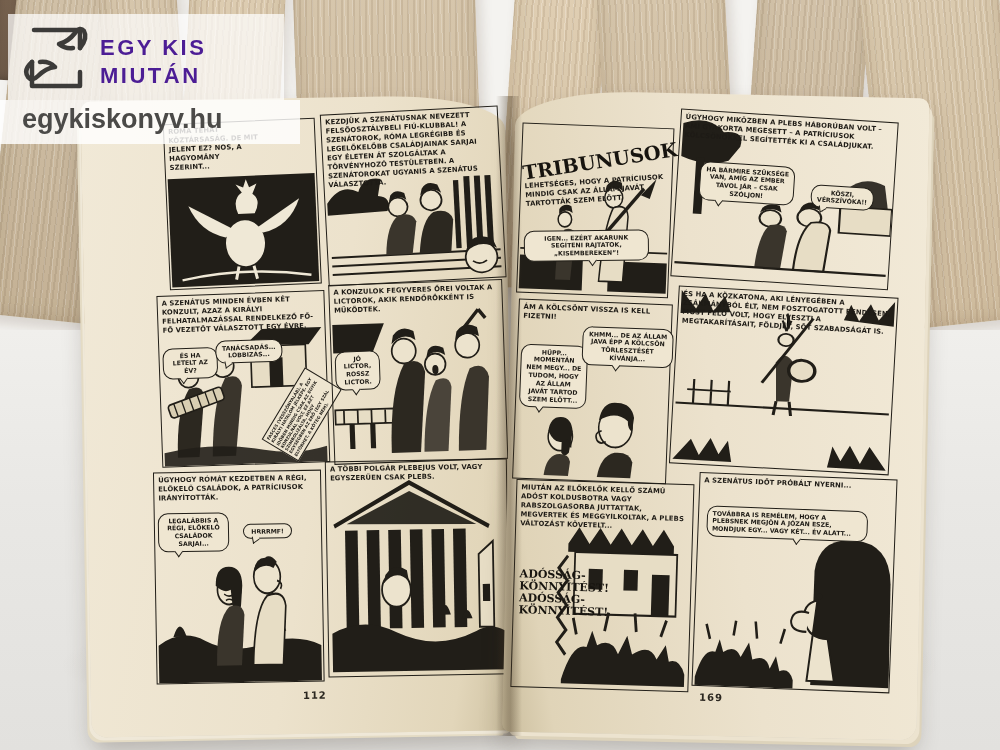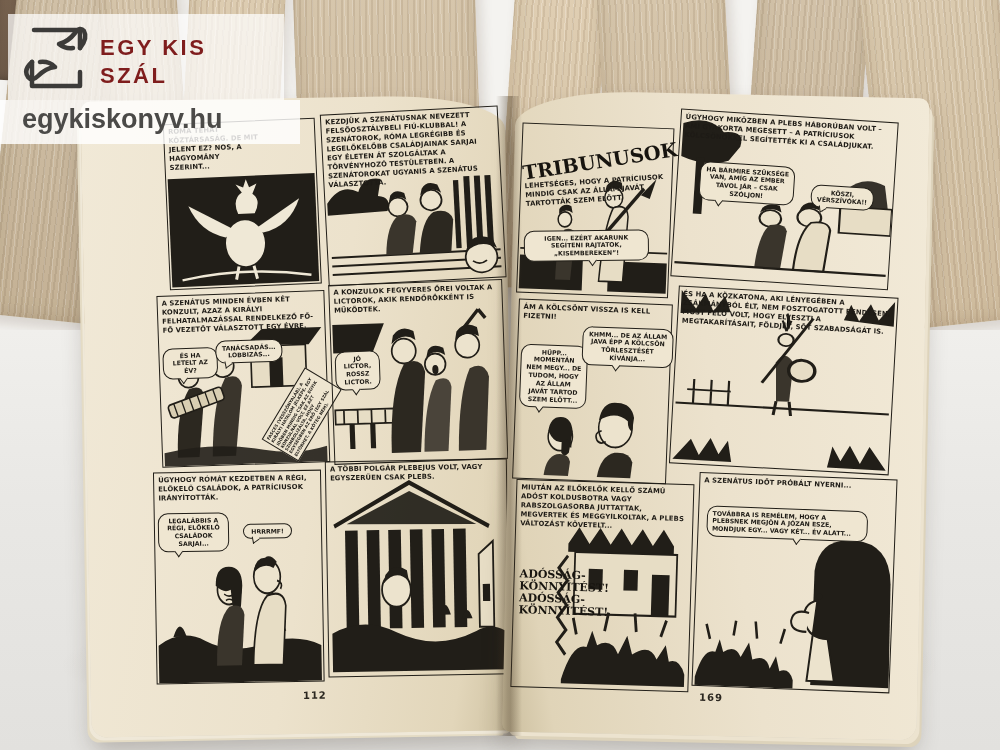--- a/index.html
+++ b/index.html
@@ -51,21 +51,21 @@
        transform:rotate(-11deg);letter-spacing:0px;}
   .chant{position:absolute;z-index:3;left:5px;top:88px;width:60px;
        font-family:"DejaVu Serif",serif;font-weight:bold;font-size:11px;line-height:1.08;
        color:#17140f;}
   
   .wm-card{position:absolute;left:8px;top:14px;width:276px;height:86px;
        background:rgba(255,255,255,.72);z-index:20;}
   .wm-band{position:absolute;left:0px;top:100px;width:300px;height:44px;
        background:rgba(255,255,255,.82);z-index:20;}
   .wm-icon{position:absolute;left:20px;top:22px;width:72px;height:72px;z-index:21;}
-  .wm-text{position:absolute;left:100px;top:34px;z-index:21;color:#7f1d1d;
+  .wm-text{position:absolute;left:100px;top:34px;z-index:21;color:#4c1d95;
        font-family:"Liberation Sans",sans-serif;font-weight:bold;font-size:22px;
        letter-spacing:2.5px;line-height:1.25;}
   .wm-site{position:absolute;left:22px;top:104px;z-index:21;color:#4b4a48;
        font-family:"Liberation Sans",sans-serif;font-weight:600;font-size:27px;letter-spacing:0;}
 </style>
 </head>
 <body>
 
 <div class="stage">
 
@@ -352,17 +352,17 @@
   <svg class="wm-icon" viewBox="0 0 72 72">
     <g fill="none" stroke="#3c3b39" stroke-width="4.5" stroke-linecap="round" stroke-linejoin="round">
       <path d="M14 8 H60 V26"></path>
       <path d="M60 50 V64 H12 V40"></path>
       <path d="M60 26 q8 -10 4 -17 q-4 -5 -9 2 q-7 9 -16 11 q6 5 14 4"></path>
       <path d="M12 40 q-9 8 -4 15 q4 5 10 -1 q8 -8 17 -9 q-6 -6 -15 -5"></path>
     </g>
   </svg>
   <div class="wm-text">
     <div>EGY KIS</div>
-    <div>SZÁL</div>
+    <div>MIUTÁN</div>
   </div>
   <div class="wm-site">egykiskonyv.hu</div>
 
 </div>
 
 </body></html>

